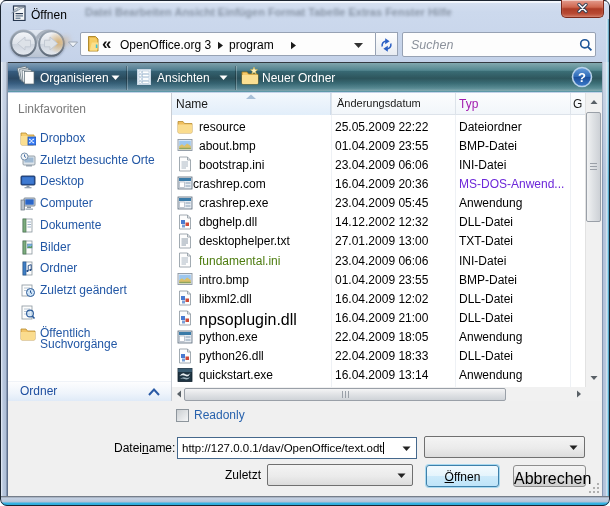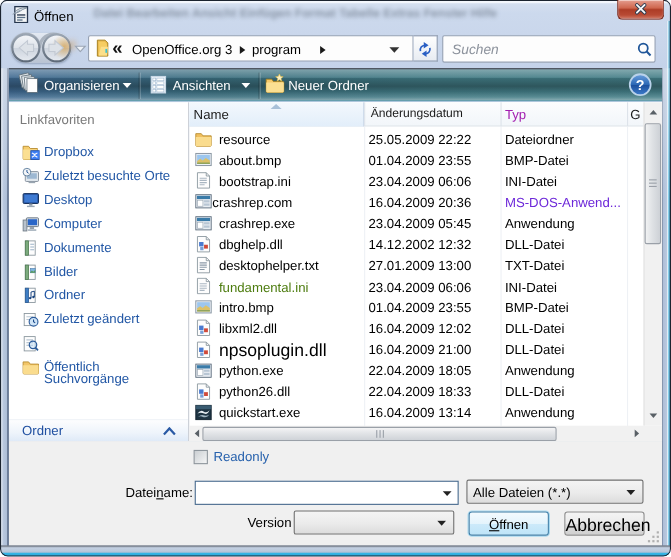--- a/index.html
+++ b/index.html
@@ -452,32 +452,32 @@
       </div>
   </div>
 
   <div class="abs" style="left:8px;top:401px;width:594px;height:95px;background:#f0f0f0;">
 
     <div class="abs" style="left:168px;top:8px;width:13px;height:13px;background:linear-gradient(135deg,#cbcfd2,#f5f6f7);border:1px solid #8d959c;"></div>
     <div class="abs" style="left:186px;top:7px;font-size:12px;color:#2862ad;">Readonly</div>
 
     <div class="abs" style="left:106px;top:40px;font-size:12px;color:#000;">Datei<span style="text-decoration:underline">n</span>ame:</div>
     <div class="abs" style="left:169px;top:36px;width:240px;height:22px;background:#fff;border:1px solid #45688c;">
+      <div class="abs" style="left:4px;top:4px;font-size:11.5px;color:#000;white-space:nowrap;">http://127.0.0.1/dav/OpenOffice/text.odt<span style="display:inline-block;width:1px;height:12px;background:#000;vertical-align:-2px;"></span></div>
       <svg style="position:absolute;right:5px;top:8px;" width="9" height="6" viewBox="0 0 9 6">
           <path d="M0.5,0.5 L4.5,5 L8.5,0.5 Z" fill="#222"></path>
         </svg>
     </div>
     <div class="abs combo" style="left:416px;top:35px;width:161px;height:22px;background:linear-gradient(180deg,#f4f4f4,#ebebeb 55%,#dcdcdc);border:1px solid #707070;border-radius:2px;">
-      <div class="abs" style="left:5px;top:4px;font-size:12px;color:#000;">Alle Dateien (*.*)</div>
       <svg style="position:absolute;right:6px;top:8px;" width="9" height="6" viewBox="0 0 9 6">
           <path d="M0.5,0.5 L4.5,5 L8.5,0.5 Z" fill="#222"></path>
         </svg>
     </div>
 
-    <div class="abs" style="left:217px;top:67px;font-size:12px;color:#000;">Version</div>
+    <div class="abs" style="left:217px;top:67px;font-size:12px;color:#000;">Zuletzt</div>
     <div class="abs" style="left:259px;top:63px;width:146px;height:22px;background:linear-gradient(180deg,#f4f4f4,#ebebeb 55%,#dcdcdc);border:1px solid #707070;border-radius:2px;">
       <svg style="position:absolute;right:6px;top:8px;" width="9" height="6" viewBox="0 0 9 6">
           <path d="M0.5,0.5 L4.5,5 L8.5,0.5 Z" fill="#222"></path>
         </svg>
     </div>
 
     <div class="abs" style="left:418px;top:64px;width:73px;height:22px;background:linear-gradient(180deg,#f3fafe,#e4f4fc 50%,#cdeafa 50%,#bfe4f8);border:1px solid #3f80aa;border-radius:3px;box-shadow:0 0 0 1px #a8d9f0;">
       <div class="abs" style="left:0;top:4px;width:100%;text-align:center;font-size:12px;color:#000;"><span style="text-decoration:underline">Ö</span>ffnen</div>
     </div>
     <div class="abs" style="left:505px;top:64px;width:73px;height:22px;background:linear-gradient(180deg,#f4f4f4,#ebebeb 50%,#dddddd 50%,#d0d0d0);border:1px solid #8e8e8e;border-radius:3px;">

